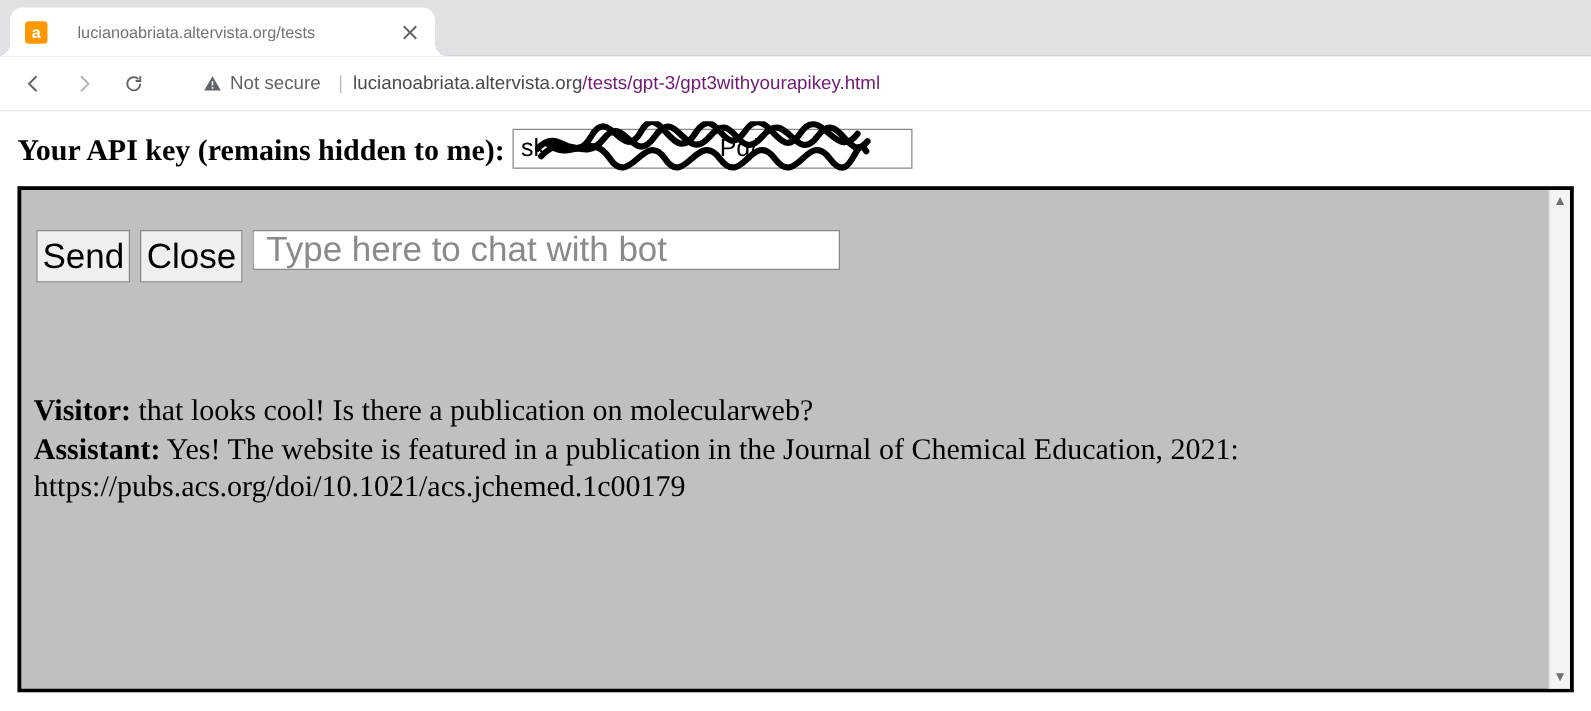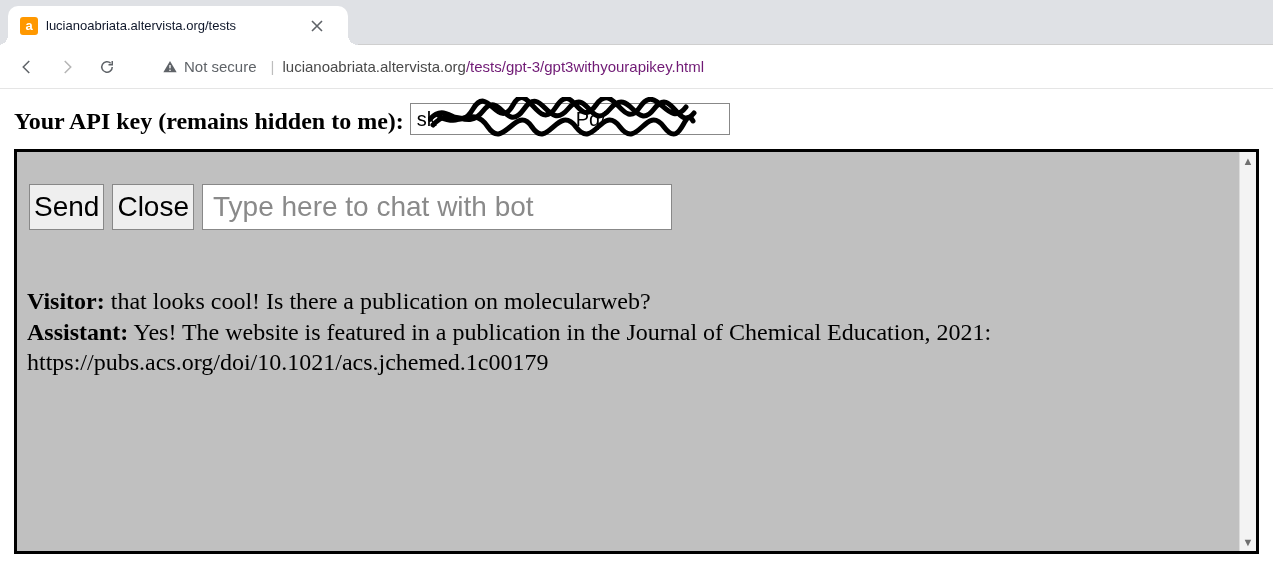--- a/index.html
+++ b/index.html
@@ -49,27 +49,28 @@
       color: #fff;
       font-weight: bold;
       font-size: 13px;
       display: flex;
       align-items: center;
       justify-content: center;
       margin-right: 8px;
     }
     .tab-title {
       font-size: 13px;
-      color: #0f172a;
+      color: #737373;
       max-width: 255px;
       white-space: nowrap;
       overflow: hidden;
       flex: 1;
       -webkit-mask-image: linear-gradient(to right, #000 85%, transparent 100%);
               mask-image: linear-gradient(to right, #000 85%, transparent 100%);
+              margin-left: 16px;
     }
     .tab-close {
       width: 16px; height: 16px;
       display: flex;
       align-items: center;
       justify-content: center;
       color: #5f6368;
       font-size: 14px;
       margin-left: 8px;
       cursor: pointer;
@@ -175,29 +176,29 @@
       padding: 4px 4px;
       cursor: pointer;
     }
     .chat-input {
       font-family: Arial, sans-serif;
       font-size: 28px;
       border: 1px solid #888;
       background: #fff;
       padding: 4px 10px;
       width: 470px;
-      height: 46px;
+      height: 32px;
     }
     .chat-input::placeholder { color: #8a8a8a; }
 
     .transcript {
       font-family: "Times New Roman", serif;
       font-size: 24px;
       color: #000;
-      margin-top: 56px;
+      margin-top: 88px;
       line-height: 1.28;
       max-width: 1200px;
     }
     .role { font-weight: bold; }
 
     .scrollbar {
       position: absolute;
       right: 0; top: 0; bottom: 0;
       width: 17px;
       background: #f3f3f3;

